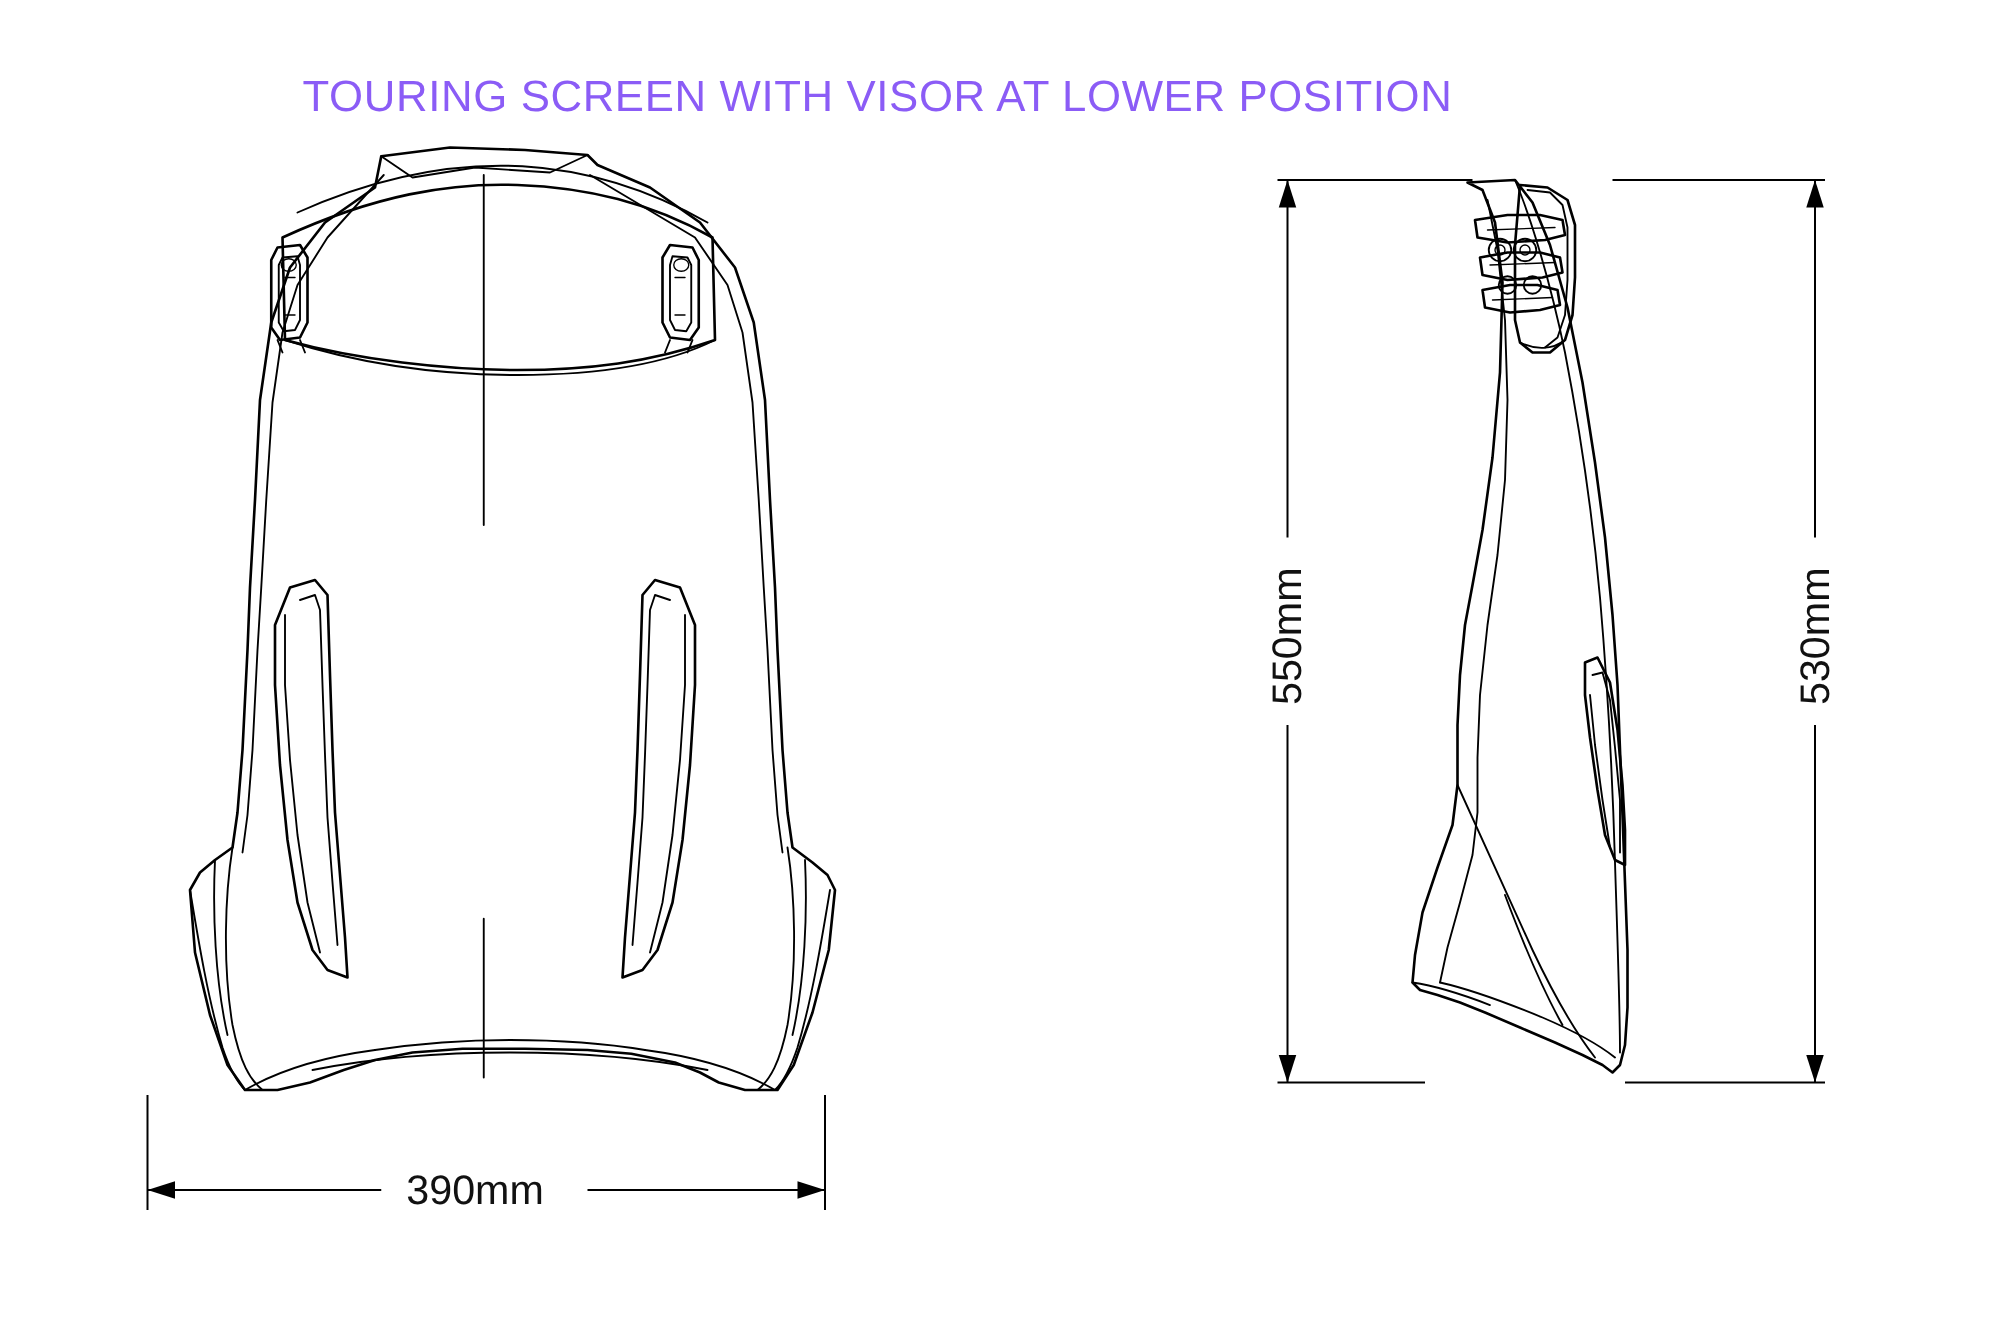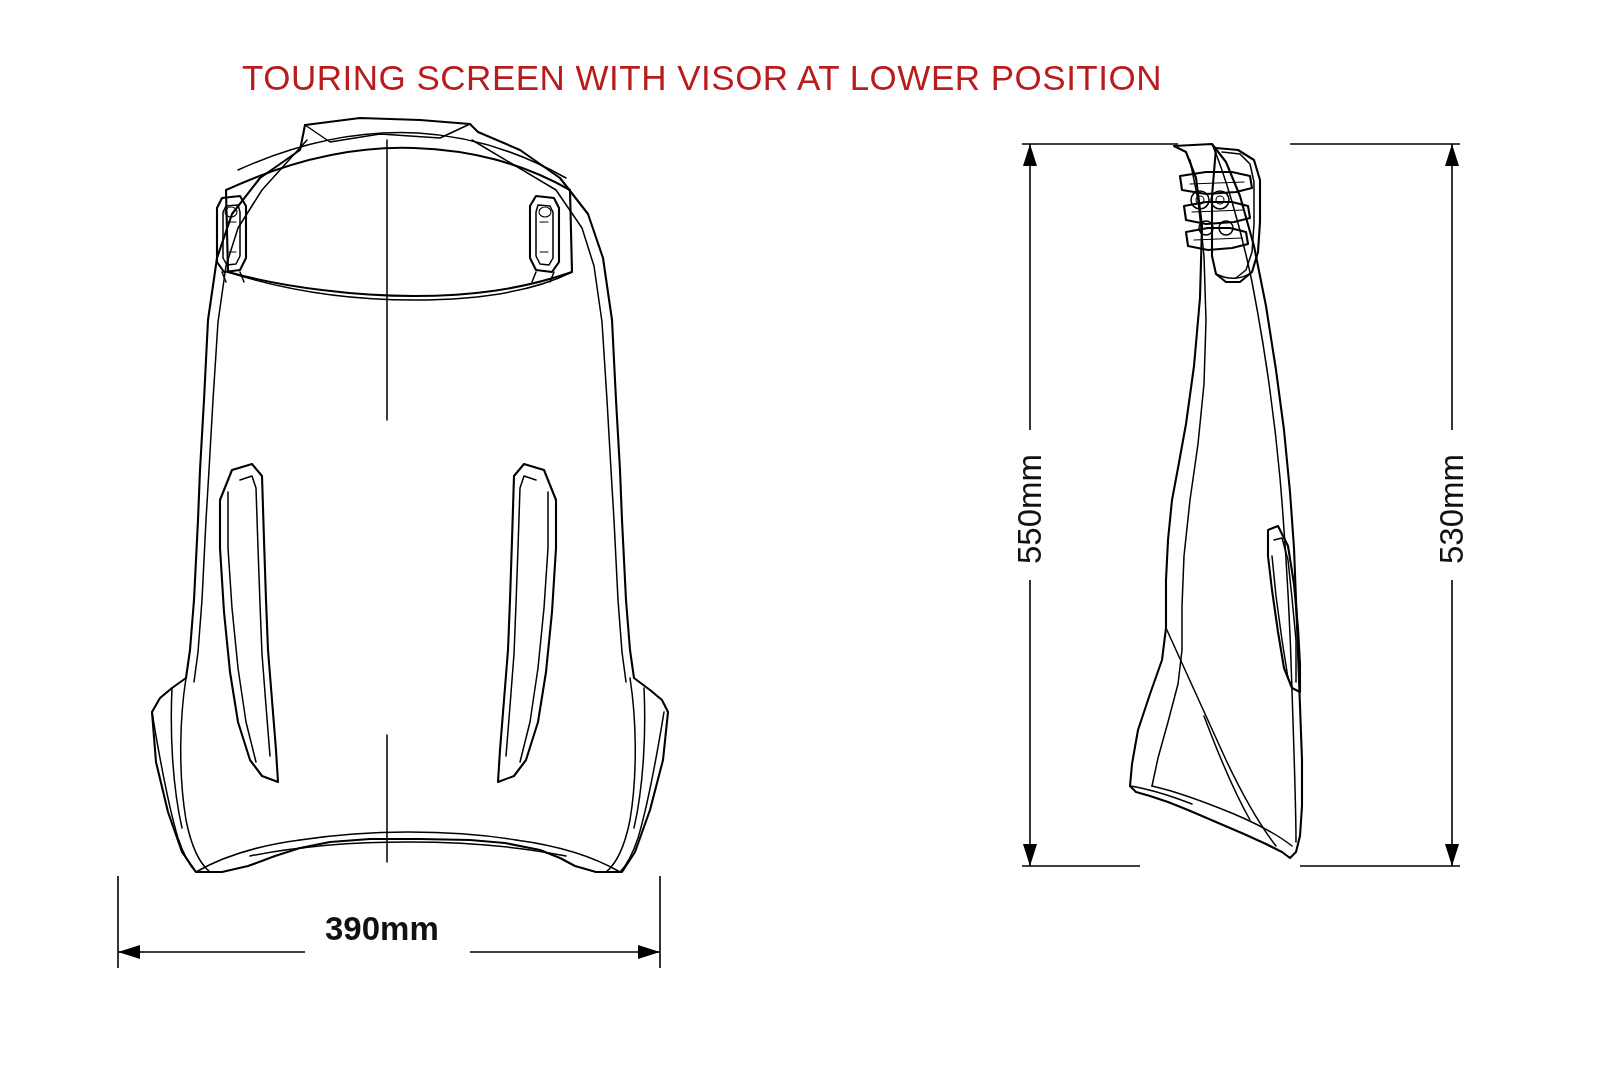--- a/index.html
+++ b/index.html
@@ -24,21 +24,21 @@
   }
   .title {
     position: absolute;
     left: 0;
     top: 58px;
     width: 1404px;
     text-align: center;
     font-size: 35px;
     letter-spacing: 0.5px;
     font-weight: 400;
-    color: #b91c1c;
+    color: #8b5cf6;
     font-family: "Liberation Sans", sans-serif;
   }
   svg {
     position: absolute;
     left: 0;
     top: 0;
     display: block;
   }
   .ln {
     fill: none;
@@ -245,19 +245,19 @@
     <g>
       <path class="dim" d="M1290,144 L1460,144"></path>
       <path class="dim" d="M1300,866 L1460,866"></path>
       <path class="dim" d="M1452,144 L1452,430"></path>
       <path class="dim" d="M1452,580 L1452,866"></path>
       <path d="M1452,144 L1445,166 L1459,166 Z" fill="#000"></path>
       <path d="M1452,866 L1445,844 L1459,844 Z" fill="#000"></path>
     </g>
   </svg>
 
-  <div class="dimtext" style="left:325px; top:910px;font-weight:bold;">390mm</div>
+  <div class="dimtext" style="left:325px; top:933px;">390mm</div>
 
   <div class="dimtext vert" style="left:950px; top:490px; width:160px; text-align:center;">550mm</div>
 
   <div class="dimtext vert" style="left:1372px; top:490px; width:160px; text-align:center;">530mm</div>
 
 </div>
 
 </body></html>

